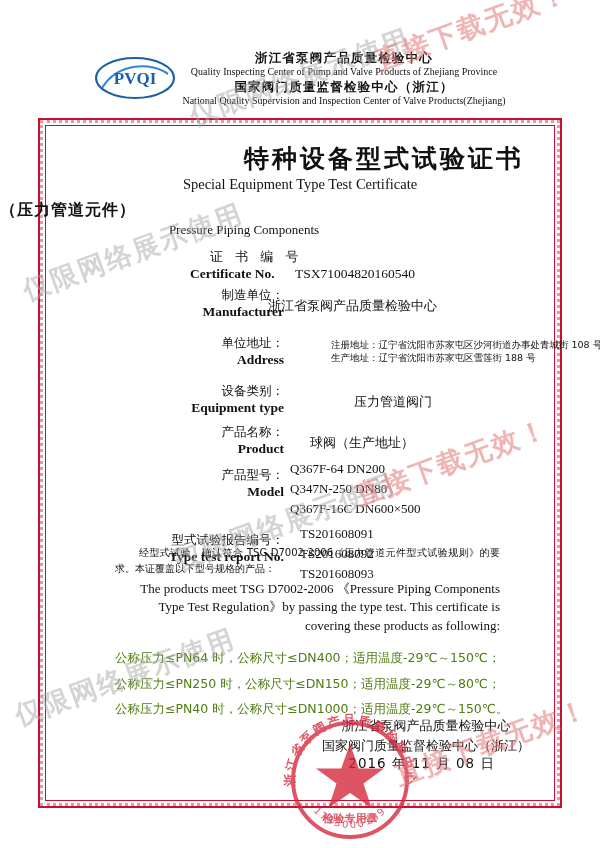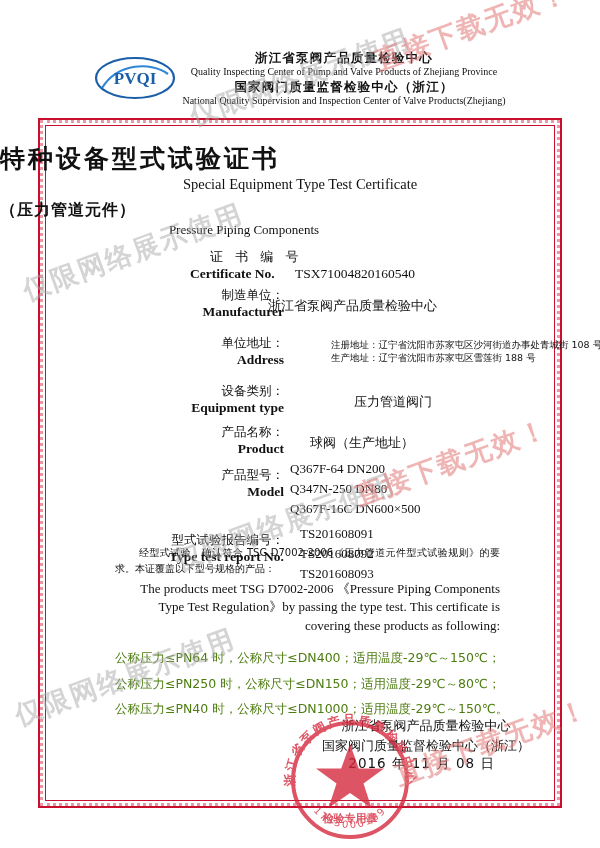--- a/index.html
+++ b/index.html
@@ -87,21 +87,21 @@
     box-sizing: border-box;
     border: 3px dotted #d9415a;
     opacity: .55;
   }
 
   
   .title-cn {
     position: absolute;
     top: 142px;
     width: 524px;
-    text-align: left;
+    text-align: right;
     font-family: "DejaVu Sans", sans-serif;
     font-weight: bold;
     font-size: 25px;
     letter-spacing: 3px;
     color: #111;
   }
   .title-en {
     position: absolute;
     top: 176px;
     width: 600px;

